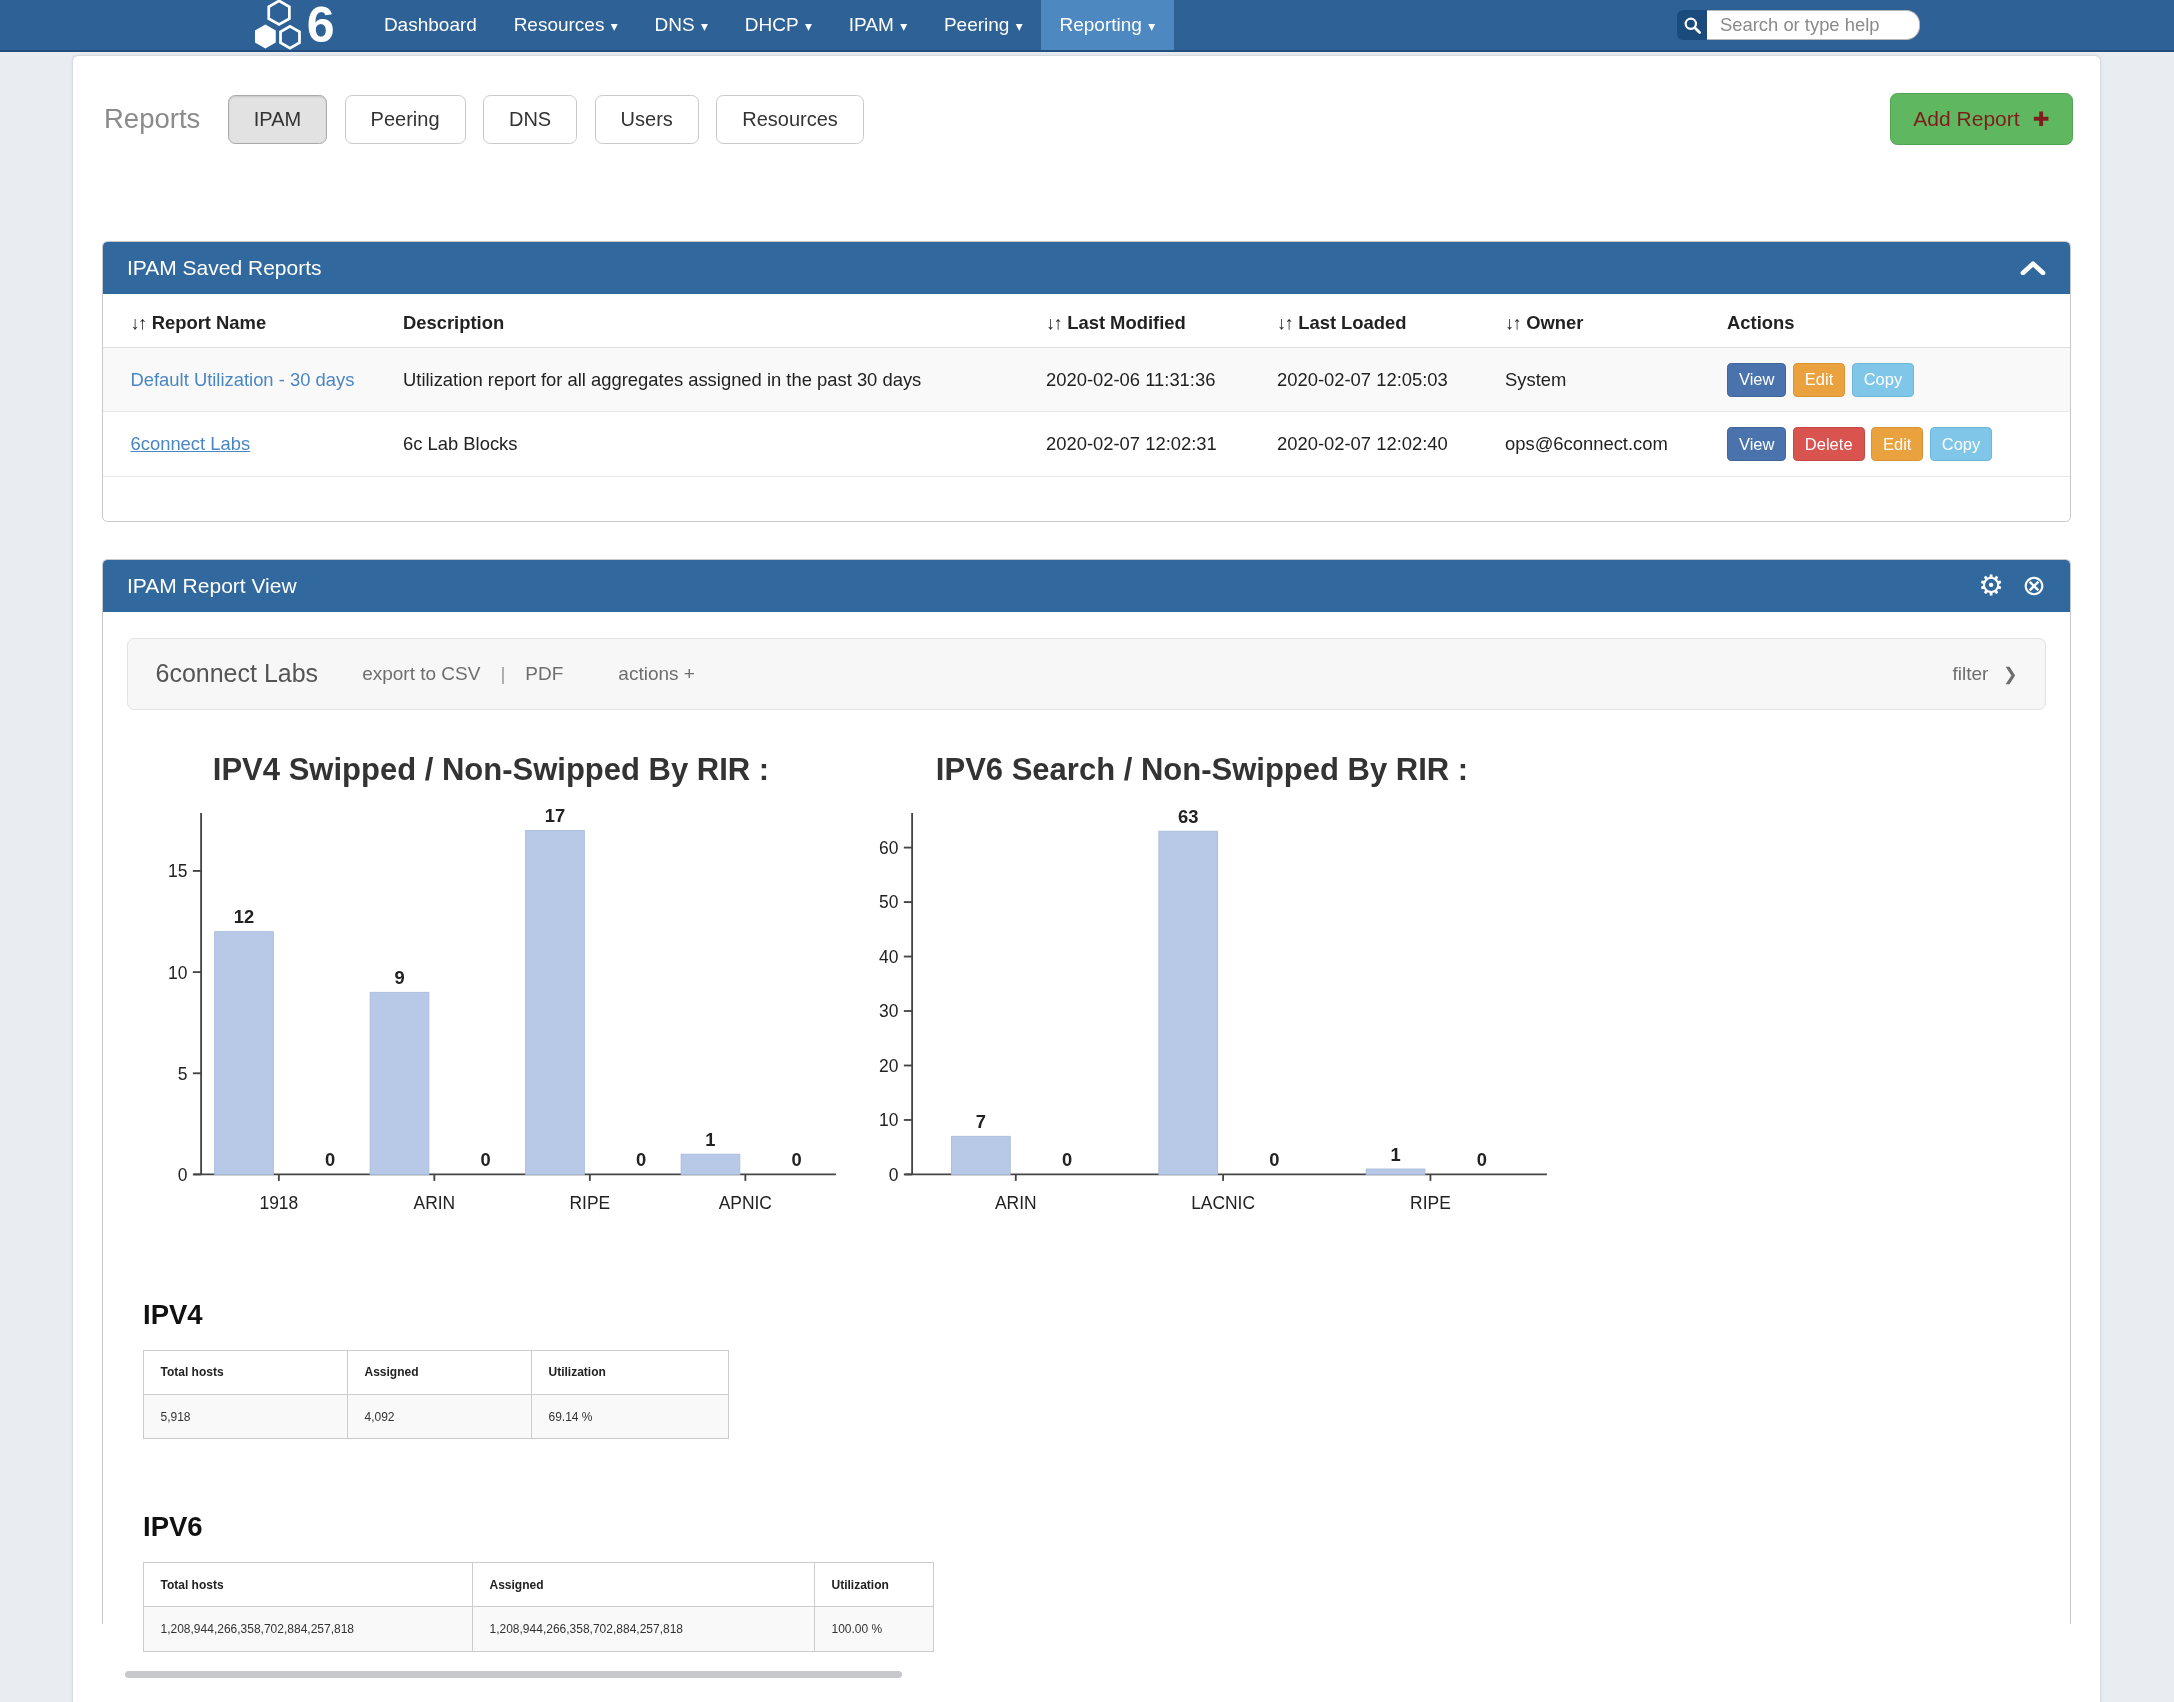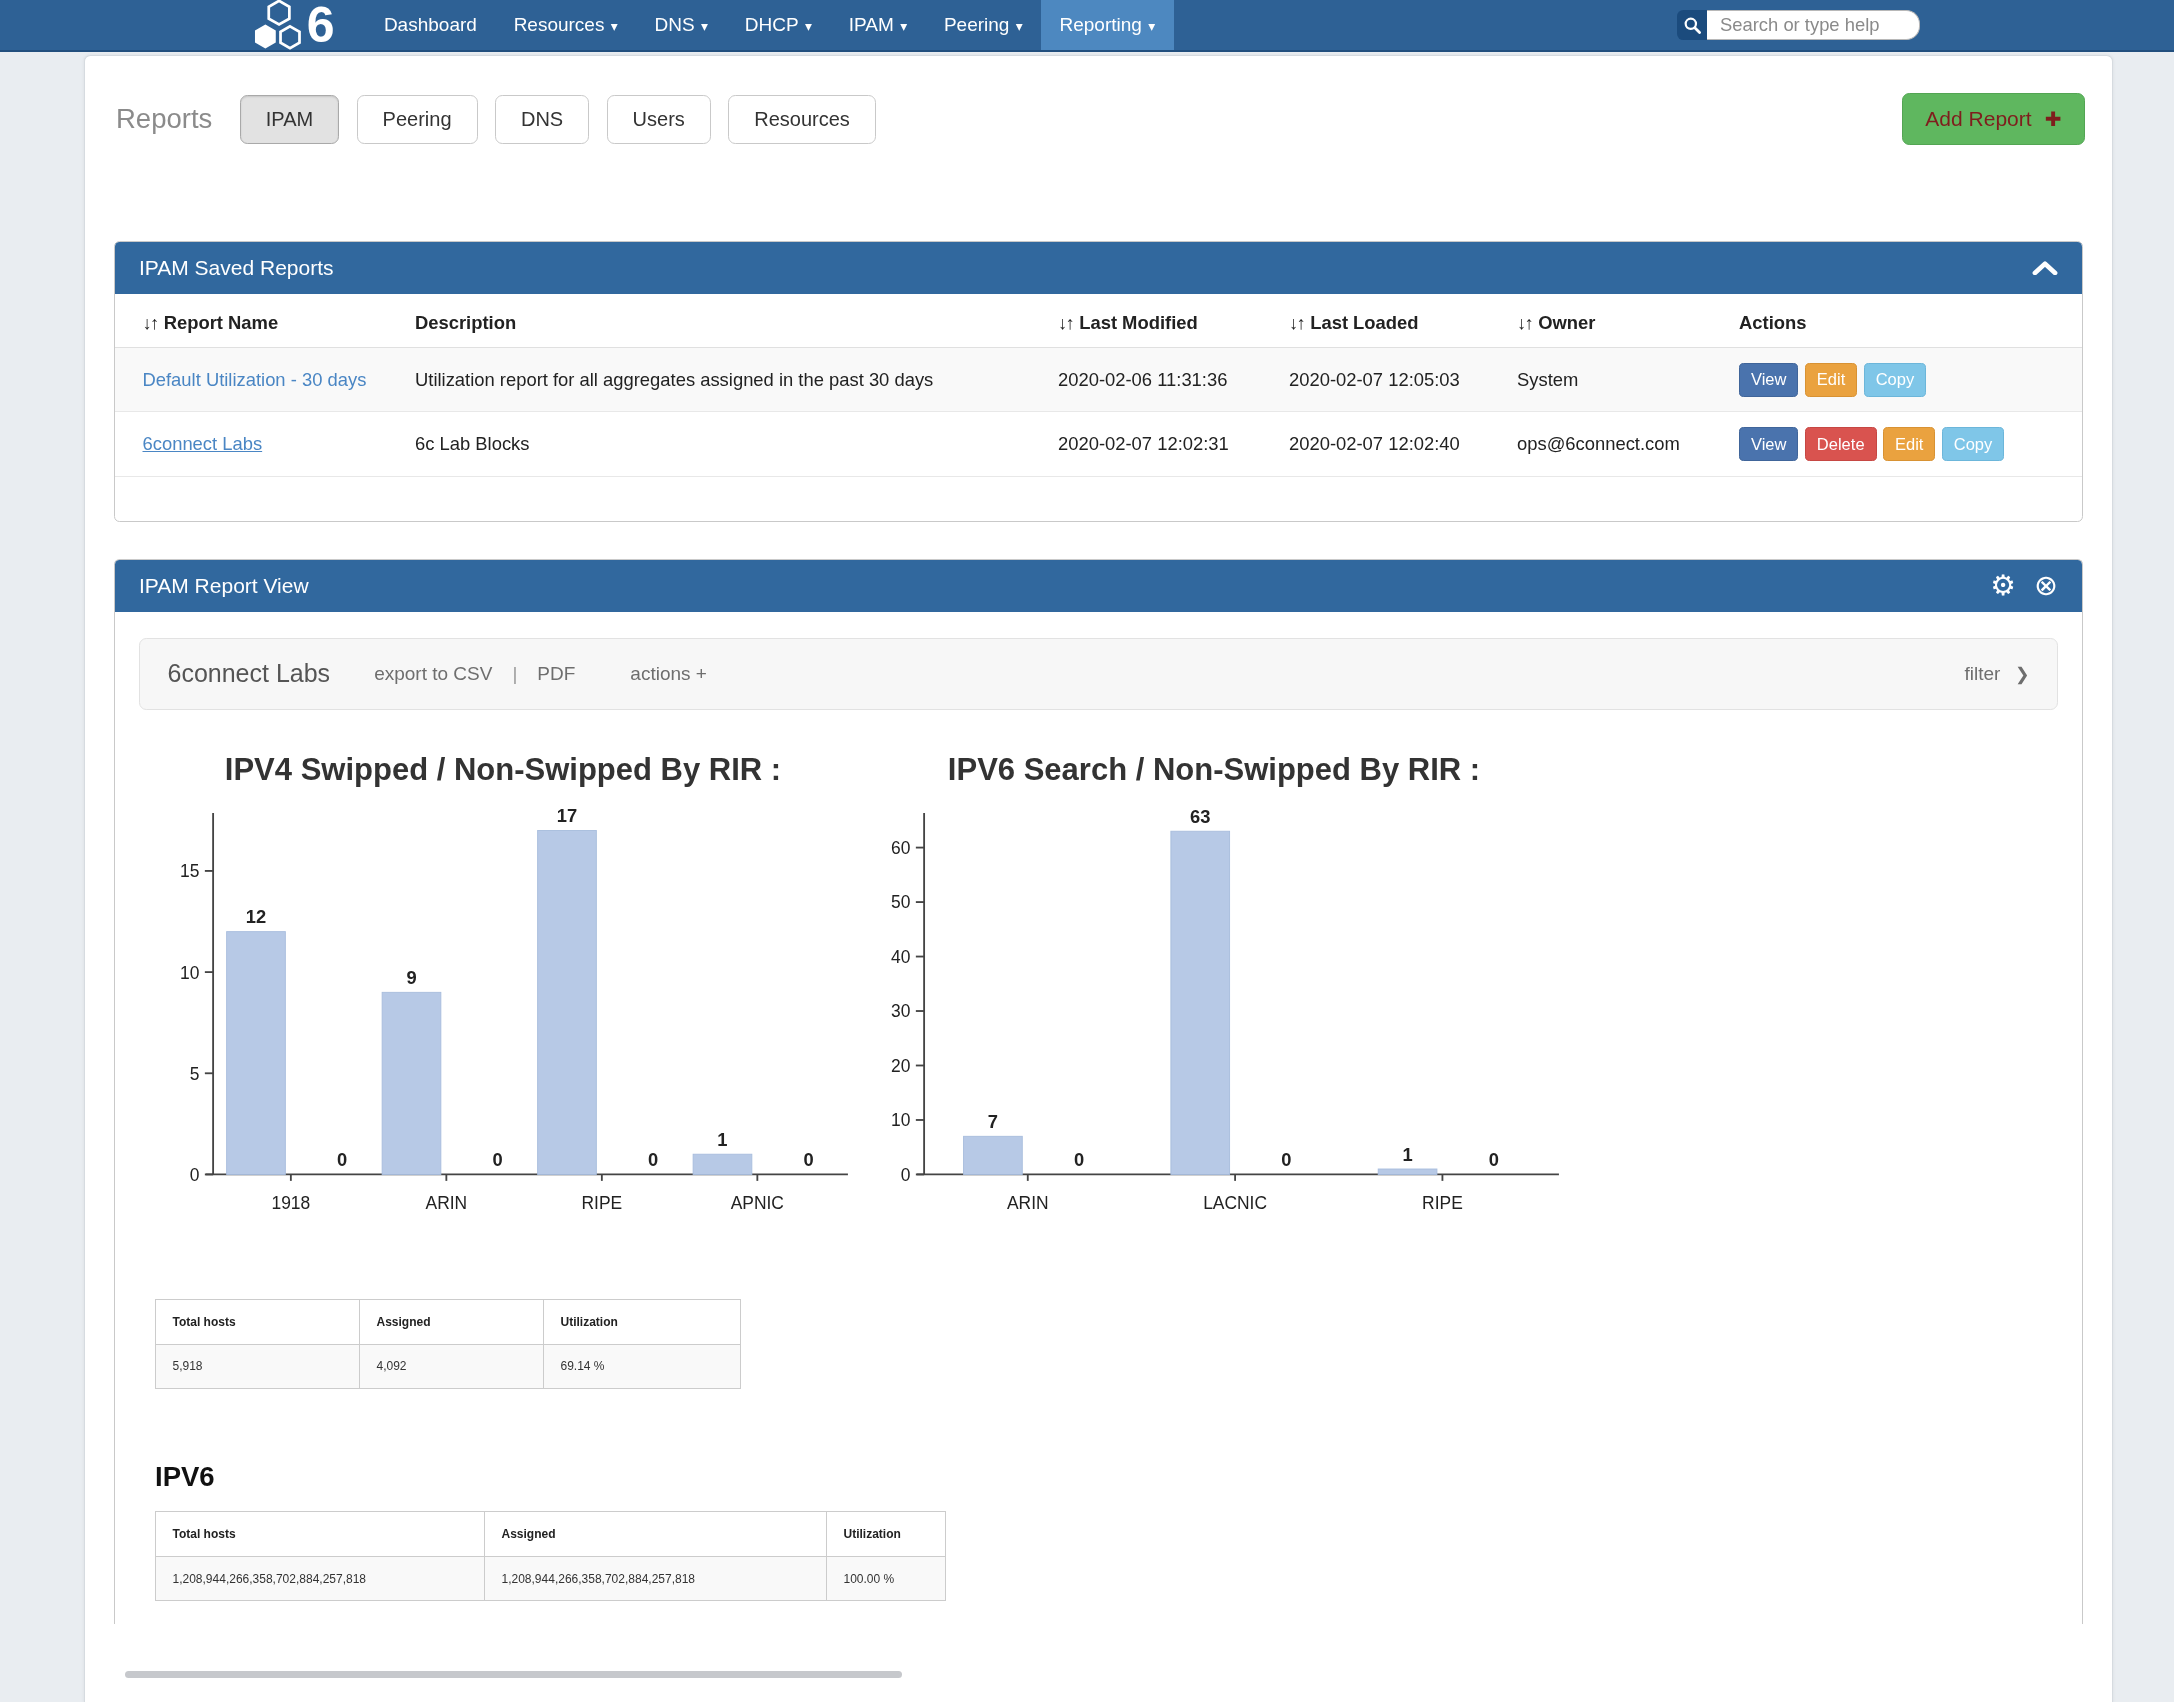--- a/index.html
+++ b/index.html
@@ -19,21 +19,21 @@
   .searchwrap { margin-left:auto; margin-right:255px; display:flex; align-items:center; }
   .search-icon-box { width:30px; height:30px; background:#1b4b7d; border-radius:6.4px 0 0 6.4px;
                      display:flex; align-items:center; justify-content:center; }
   .search-input { width:213px; height:30px; border:0.9px solid #b8b8b8; border-left:none;
                   border-radius:0 13.8px 13.8px 0; font-size:18.4px; padding:0 13px;
                   color:#333; background:#fff; outline:none;
                   font-family:"Liberation Sans","DejaVu Sans",sans-serif; }
   .search-input::placeholder { color:#8a8a8a; }
 
   
-  .main { position:absolute; left:84px; top:55px; width:2029px; height:1647px;
+  .main { position:absolute; left:72px; top:55px; width:2029px; height:1647px;
           background:#fff; border:0.9px solid #d6dbe0; border-bottom:none;
           border-radius:6.4px 6.4px 0 0; box-shadow:0 0.9px 3.7px rgba(0,0,0,.07); overflow:hidden; }
 
   
   .reports-bar { display:flex; align-items:center; padding:37px 27.5px 0 31px; }
   .reports-title { font-size:27.5px; color:#8b8b8b; margin-right:27.5px; }
   .tab { font-size:20px; color:#333; background:#fff; border:0.9px solid #c9c9c9; border-radius:7.3px;
          padding:12px 25px; margin-right:17.4px; cursor:pointer; }
   .tab.active { background:#e2e2e2; border-color:#a9a9a9; box-shadow:inset 0 0.9px 1.8px rgba(0,0,0,.12); }
   .add-report { margin-left:auto; background:#5fb75f; border:0.9px solid #53a553; color:#7f1d1d;
@@ -283,20 +283,21 @@
             <text x="403" y="444" font-size="19" text-anchor="middle" font-family="Liberation Sans, DejaVu Sans, sans-serif" fill="#222" font-weight="normal">LACNIC</text>
             <rect x="559" y="400.0615384615385" width="64" height="5.9384615384615245" fill="#b7c9e6" stroke="#a8bddd" stroke-width="1"></rect>
             <text x="591" y="391.0615384615385" font-size="20" text-anchor="middle" font-family="Liberation Sans, DejaVu Sans, sans-serif" fill="#222" font-weight="bold">1</text>
             <text x="685" y="397" font-size="20" text-anchor="middle" font-family="Liberation Sans, DejaVu Sans, sans-serif" fill="#222" font-weight="bold">0</text>
             <line x1="629" y1="406" x2="629" y2="413" stroke="#444" stroke-width="2"></line>
             <text x="629" y="444" font-size="19" text-anchor="middle" font-family="Liberation Sans, DejaVu Sans, sans-serif" fill="#222" font-weight="normal">RIPE</text>
           </svg></div>
       </div>
 
     <div class="summary summary-ipv4">
+      <h2>IPV4</h2>
       <table id="ipv4-table">
           <thead>
             <tr>
               <th>Total hosts</th>
               <th>Assigned</th>
               <th>Utilization</th>
             </tr>
           </thead>
           <tbody>
             <tr>

